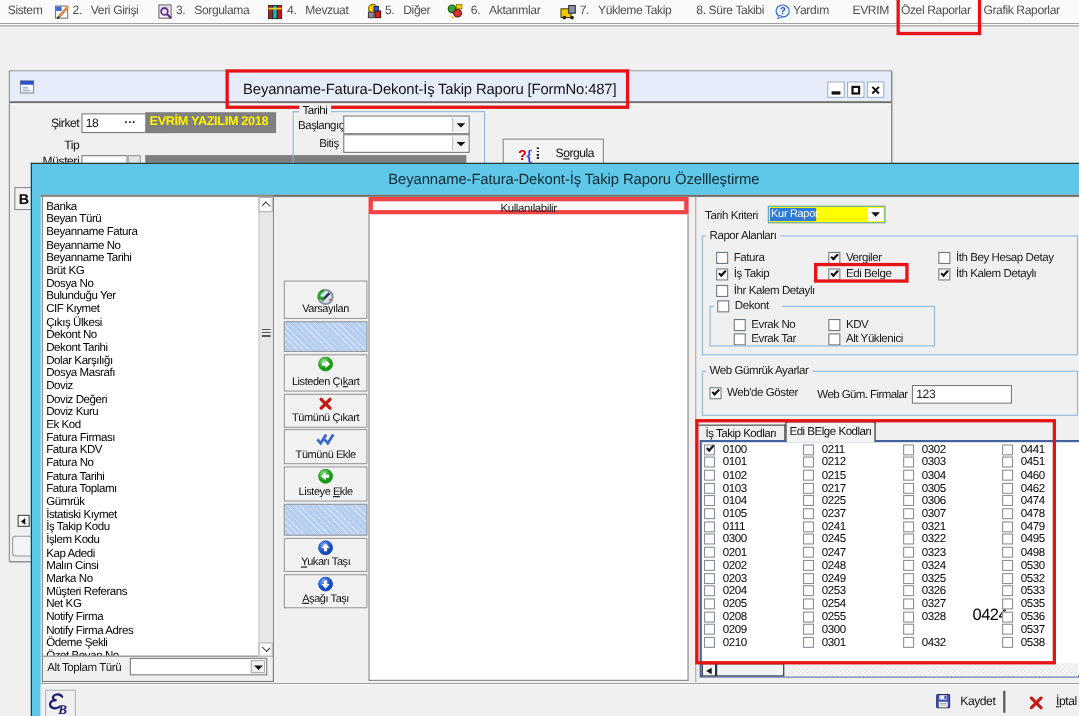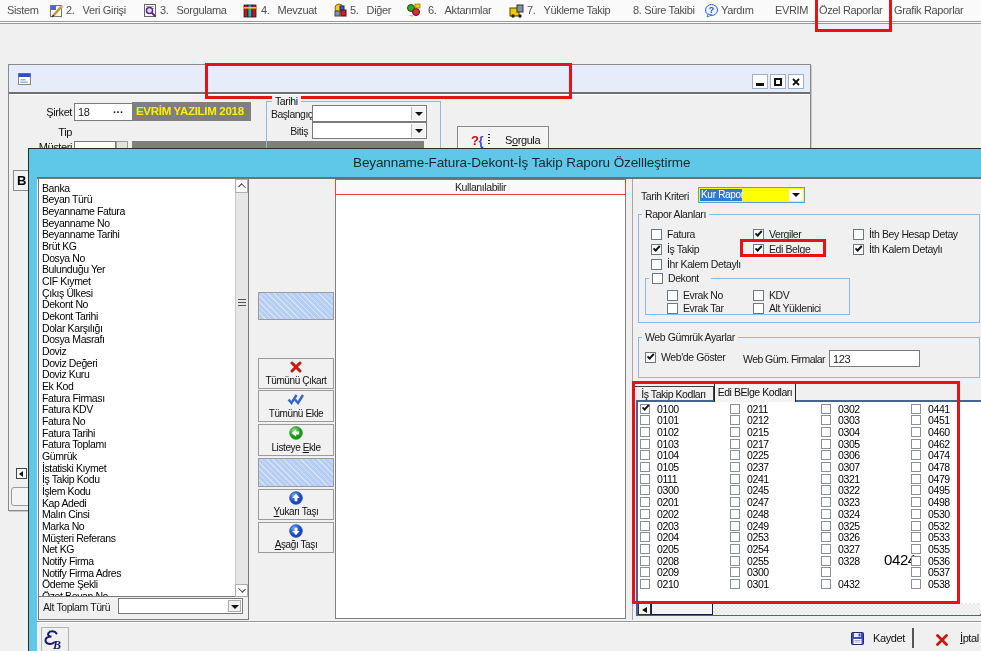--- a/index.html
+++ b/index.html
@@ -77,20 +77,21 @@
 <div class="a" style="left:8px;top:64px;width:803px;height:447px;background:#f0f0f0;border:1px solid #8a8a8a;box-shadow:1px 1px 0 #c8c8c8;"></div>
 <div class="a" style="left:9px;top:65px;width:801px;height:27px;background:#e6ecfa;"></div>
 <div class="a" style="left:9px;top:92px;width:801px;height:2px;background:#6f6f6f;"></div>
 <div class="a" style="left:9px;top:94px;width:801px;height:1px;background:#fdfdfd;"></div>
 <div class="a" style="left:18px;top:72px;width:15px;height:15px;"><svg width="14" height="14">
         <rect x="0.5" y="1.5" width="12" height="11" fill="#fff" stroke="#888"></rect>
         <rect x="0.5" y="1.5" width="12" height="3.5" fill="#2b50c8"></rect>
         <rect x="2.5" y="7" width="5" height="1.5" fill="#9ab0e8"></rect>
         <rect x="2.5" y="9.5" width="7" height="1.5" fill="#9ab0e8"></rect>
       </svg></div>
+<div class="tx" style="left:221px;top:72.5px;font-size:13.5px;color:#111;letter-spacing:-0.15px;">Beyanname-Fatura-Dekont-İş Takip Raporu [FormNo:487]</div>
 <div class="a" style="left:752px;top:74px;width:16px;height:15px;background:#fdfdfe;border:1px solid #9cb0d0;">
       <div class="a" style="left:3px;top:8px;width:8px;height:3px;background:#111;"></div>
     </div>
 <div class="a" style="left:770px;top:74px;width:16px;height:15px;background:#fdfdfe;border:1px solid #9cb0d0;">
       <div class="a" style="left:3px;top:3px;width:8px;height:8px;border:2px solid #111;"></div>
     </div>
 <div class="a" style="left:788px;top:74px;width:16px;height:15px;background:#fdfdfe;border:1px solid #9cb0d0;">
       <svg class="a" style="left:3px;top:3px;" width="9" height="9">
         <path d="M1,1 L7,7 M7,1 L1,7" stroke="#111" stroke-width="1.8"></path>
       </svg>
@@ -186,21 +187,44 @@
 <div class="a" style="left:206px;top:435px;width:13px;height:13px;background:#fcfcfc;border:1px solid #aeaeae;">
         <div class="a" style="left:2.5px;top:1px;width:6px;height:6px;border-right:1.6px solid #333;border-bottom:1.6px solid #333;transform:rotate(45deg) scale(1,0.8);"></div>
       </div>
 <div class="a" style="left:209px;top:150px;width:8px;height:8px;background:repeating-linear-gradient(#555 0 1px,transparent 1px 3px);"></div>
 <div class="tx" style="left:14px;top:452px;font-size:10.5px;color:#1a1a1a;">Alt Toplam Türü</div>
 <div class="a" style="left:89px;top:449px;width:125px;height:16px;background:#fff;border:1px solid #7a7a7a;">
         <div class="a" style="right:1px;top:1px;width:13px;height:12px;background:#f1f1f1;border:1px solid #ababab;">
           <div class="dna" style="left:2px;top:4px;"></div>
         </div>
       </div>
+<div class="a" style="left:229px;top:106px;width:76px;height:35px;background:#f1f1f1;border:1px solid #9b9b9b;">
+        <svg class="a" style="left:50%;margin-left:-8px;top:6px;" width="16" height="16">
+          <circle cx="8" cy="8" r="6.4" fill="#cfe4f4" stroke="#8f939b" stroke-width="1.9"></circle>
+          <line x1="11.5" y1="4.5" x2="5.5" y2="10.5" stroke="#2a3038" stroke-width="2.2"></line>
+          <path d="M2.2,10 A6.2,6.2 0 0 1 6.5,1.9" fill="none" stroke="#2a9c2a" stroke-width="2.6"></path>
+          <path d="M0.5,7.5 L6,12.5 L6.8,7.8 z" fill="#2a9c2a"></path>
+          <circle cx="12" cy="10.5" r="1" fill="#e05030"></circle>
+        </svg>
+        <div style="position:absolute;left:0;right:0;top:20px;text-align:center;font-size:10px;color:#111;letter-spacing:-0.4px;white-space:nowrap;">Varsayılan</div>
+      </div>
 <div class="a" style="left:229px;top:143px;width:76px;height:28px;background:#b5cef2 repeating-linear-gradient(45deg,rgba(255,255,255,0.4) 0 1px,transparent 1px 4px);border:1px solid #9b9b9b;"></div>
+<div class="a" style="left:229px;top:173px;width:76px;height:34px;background:#f1f1f1;border:1px solid #9b9b9b;">
+        <svg class="a" style="left:50%;margin-left:-7px;top:1px;" width="14" height="14">
+          <defs>
+            <radialGradient id="g8fer" cx="0.35" cy="0.3">
+              <stop offset="0" stop-color="#8fe08f"></stop>
+              <stop offset="1" stop-color="#169a16"></stop>
+            </radialGradient>
+          </defs>
+          <circle cx="7" cy="7" r="6.3" fill="url(#g8fer)" stroke="#169a16" stroke-width="0.8"></circle>
+          <path d="M3.8,5.6 h3.1 v-2.3 l4.3,3.7 -4.3,3.7 v-2.3 h-3.1 z" fill="#fff" transform="rotate(0 7 7)"></path>
+        </svg>
+        <div style="position:absolute;left:0;right:0;top:19px;text-align:center;font-size:10px;color:#111;letter-spacing:-0.4px;white-space:nowrap;">Listeden Çı<u>k</u>art</div>
+      </div>
 <div class="a" style="left:229px;top:209px;width:76px;height:31px;background:#f1f1f1;border:1px solid #9b9b9b;">
         <svg class="a" style="left:50%;margin-left:-6px;top:2px;" width="12" height="12">
           <path d="M2,2 L10,10 M10,2 L2,10" stroke="#c41a10" stroke-width="3" stroke-linecap="round"></path>
         </svg>
         <div style="position:absolute;left:0;right:0;top:16px;text-align:center;font-size:10px;color:#111;letter-spacing:-0.4px;white-space:nowrap;">Tümünü Çıkart</div>
       </div>
 <div class="a" style="left:229px;top:241px;width:76px;height:32px;background:#f1f1f1;border:1px solid #9b9b9b;">
         <svg class="a" style="left:50%;margin-left:-9px;top:2px;" width="18" height="12">
           <path d="M1.5,6.5 l3,3.5 5,-8" fill="none" stroke="#3566c8" stroke-width="2.4"></path>
           <path d="M8,6.5 l3,3.5 5,-8" fill="none" stroke="#3566c8" stroke-width="2.4"></path>
@@ -240,21 +264,21 @@
             <radialGradient id="g78ad" cx="0.35" cy="0.3">
               <stop offset="0" stop-color="#78acf8"></stop>
               <stop offset="1" stop-color="#1848c0"></stop>
             </radialGradient>
           </defs>
           <circle cx="7" cy="7" r="6.3" fill="url(#g78ad)" stroke="#1848c0" stroke-width="0.8"></circle>
           <path d="M3.8,5.6 h3.1 v-2.3 l4.3,3.7 -4.3,3.7 v-2.3 h-3.1 z" fill="#fff" transform="rotate(90 7 7)"></path>
         </svg>
         <div style="position:absolute;left:0;right:0;top:16px;text-align:center;font-size:10px;color:#111;letter-spacing:-0.4px;white-space:nowrap;"><u>A</u>şağı Taşı</div>
       </div>
-<div class="a" style="left:306px;top:30px;width:291px;height:16px;background:#f9f9f9;border:1px solid #ef4444;">
+<div class="a" style="left:306px;top:30px;width:291px;height:16px;background:#f9f9f9;border:4px solid #ef4444;">
         <div style="text-align:center;font-size:10.5px;color:#222;line-height:14px;letter-spacing:-0.4px;">Kullanılabilir</div>
       </div>
 <div class="a" style="left:306px;top:46px;width:291px;height:424px;background:#fff;border:1px solid #808080;border-top:none;"></div>
 <div class="a" style="left:603px;top:30px;width:1px;height:441px;background:#a8a8a8;"></div>
 <div class="tx" style="left:612px;top:41px;font-size:10.5px;color:#1a1a1a;">Tarih Kriteri</div>
 <div class="a" style="left:669px;top:38px;width:107px;height:16px;background:#ffff00;border:1px solid #5a9fd4;">
         <div class="a" style="left:1px;top:1px;width:42px;height:12px;background:#2f7ad6;">
           <div class="tx" style="left:1px;top:0px;font-size:10px;color:#fff;letter-spacing:-0.3px;">Kur Rapor</div>
         </div>
         <div class="a" style="right:1px;top:1px;width:14px;height:12px;background:#fdfdfd;">

